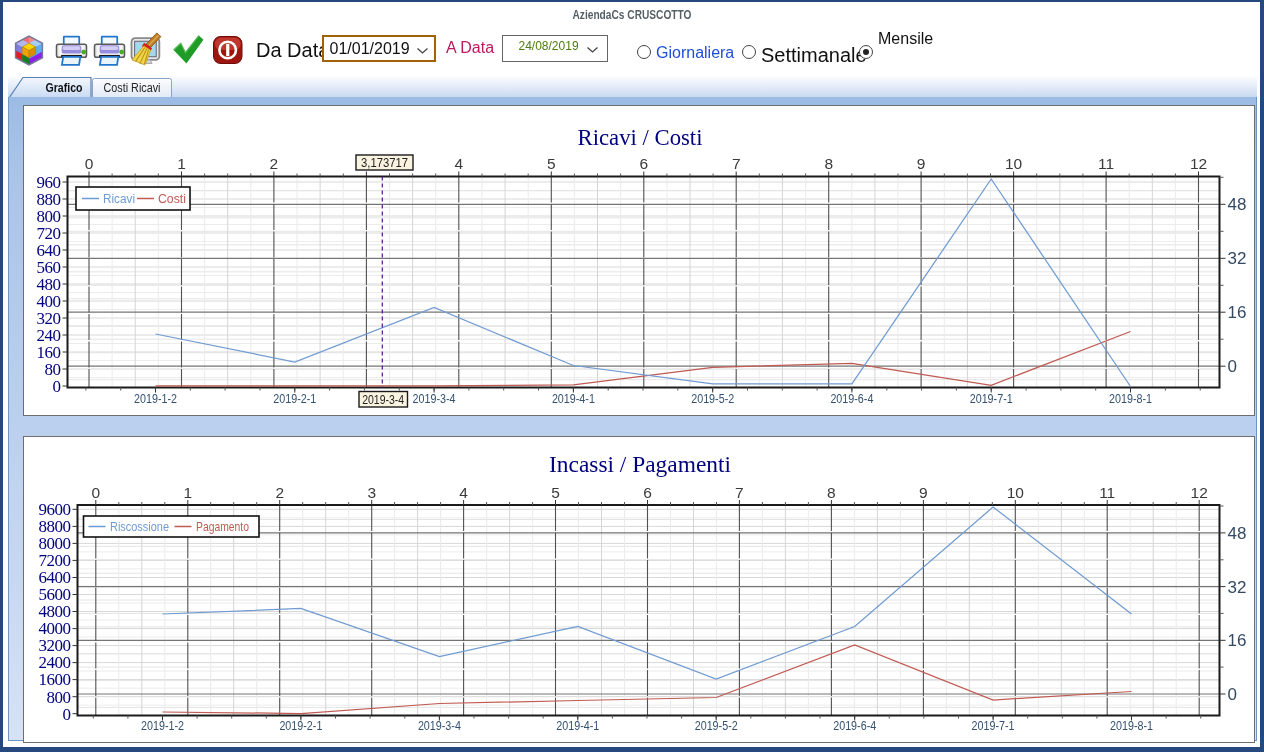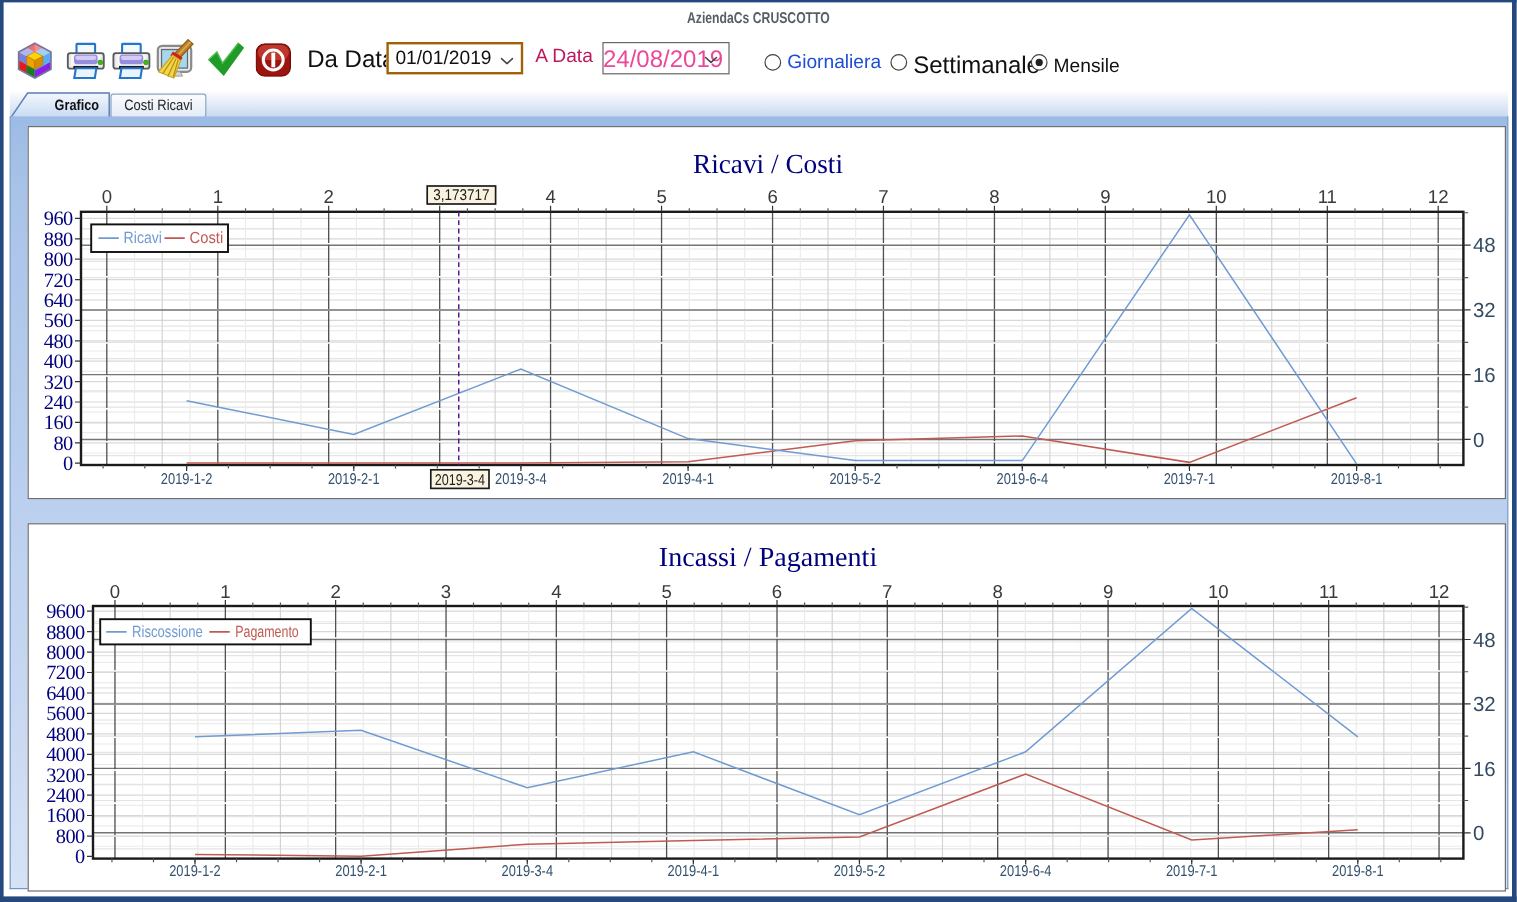--- a/index.html
+++ b/index.html
@@ -69,32 +69,32 @@
 </svg>
 <div style="position:absolute;left:256px;top:39px;font-size:20px;color:#111">Da Data</div>
 <div style="position:absolute;left:321.5px;top:34.5px;width:114px;height:27px;border:2px solid #a16207;background:#fff">
   <div style="position:absolute;left:6px;top:3px;font-size:16px;color:#111">01/01/2019</div>
   <svg width="11" height="6" style="position:absolute;right:6px;top:11px">
       <polyline points="0.5,0.5 5.5,5 10.5,0.5" fill="none" stroke="#444" stroke-width="1.3"></polyline>
     </svg>
 </div>
 <div style="position:absolute;left:446px;top:39px;font-size:16px;color:#be185d">A Data</div>
 <div style="position:absolute;left:501.5px;top:34.5px;width:106px;height:27px;border:1px solid #666;background:#fff">
-  <div style="position:absolute;left:0;top:3px;font-size:20px;color:#ec4899">24/08/2019</div>
+  <div style="position:absolute;left:16px;top:3px;font-size:12px;color:#4d7c0f">24/08/2019</div>
   <svg width="11" height="6" style="position:absolute;right:9px;top:11px">
       <polyline points="0.5,0.5 5.5,5 10.5,0.5" fill="none" stroke="#444" stroke-width="1.3"></polyline>
     </svg>
 </div>
 <div style="position:absolute;left:637px;top:45px;width:14px;height:14px;border:1px solid #444;border-radius:50%;background:#fff"></div>
 <div style="position:absolute;left:656px;top:44px;font-size:16px;color:#1d4ed8">Giornaliera</div>
 <div style="position:absolute;left:742px;top:45px;width:14px;height:14px;border:1px solid #444;border-radius:50%;background:#fff"></div>
 <div style="position:absolute;left:761px;top:44px;font-size:20px;color:#111">Settimanale</div>
 <div style="position:absolute;left:858.5px;top:45px;width:14px;height:14px;border:1px solid #444;border-radius:50%;background:#fff"></div>
 <div style="position:absolute;left:862.5px;top:49px;width:6px;height:6px;border-radius:50%;background:#222"></div>
-<div style="position:absolute;left:878px;top:47px;font-size:16px;color:#111">Mensile</div>
+<div style="position:absolute;left:878px;top:30px;font-size:16px;color:#111">Mensile</div>
 
 <svg width="1249" height="22" style="position:absolute;left:8px;top:76px">
 <defs>
 <linearGradient id="gstrip" x1="0" y1="0" x2="0" y2="1">
  <stop offset="0" stop-color="#fdfdfe"></stop>
         <stop offset="1" stop-color="#c7d8f0"></stop>
 </linearGradient>
 <linearGradient id="gtab1" x1="0" y1="0" x2="0" y2="1">
  <stop offset="0" stop-color="#f3f7fd"></stop>
         <stop offset="1" stop-color="#c7daf3"></stop>

